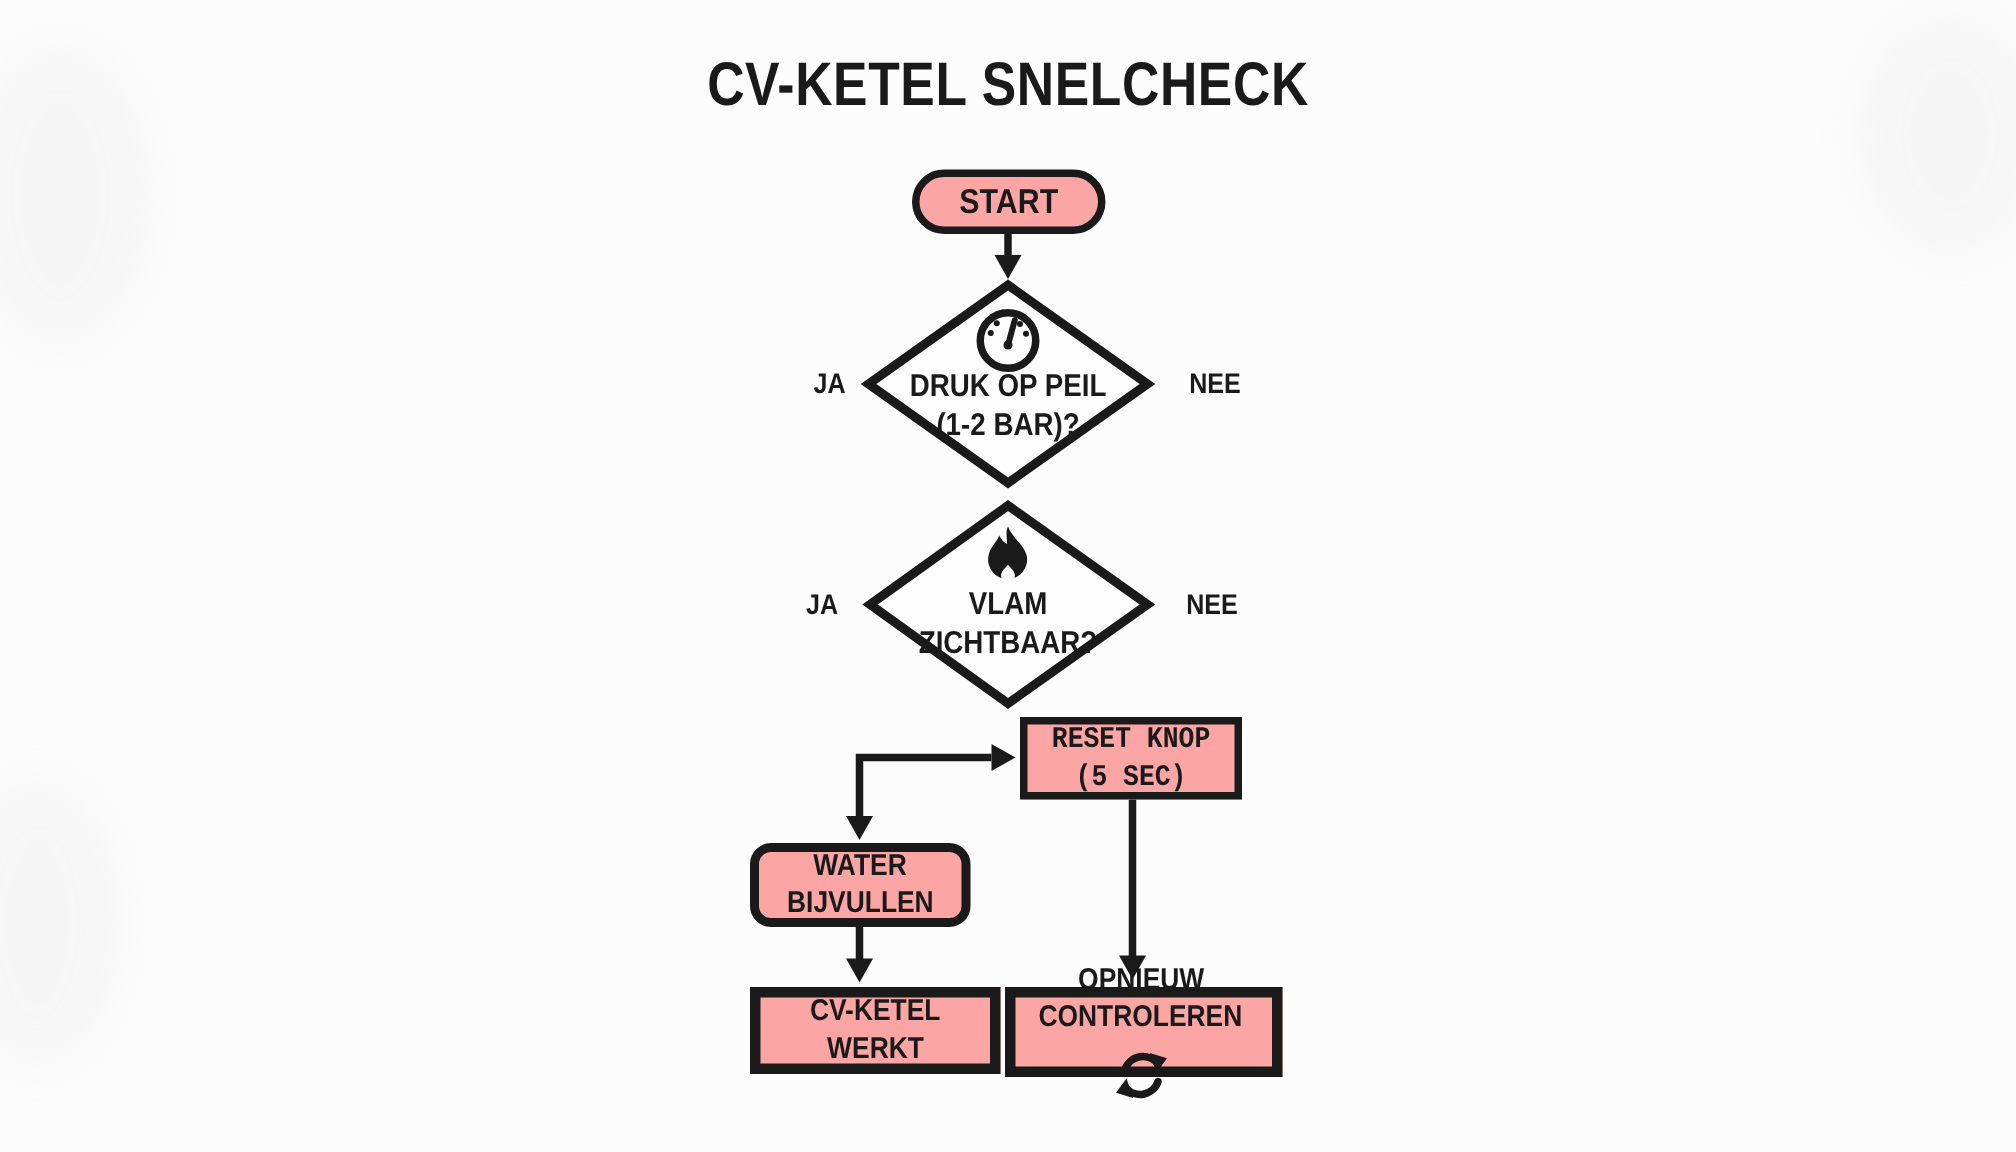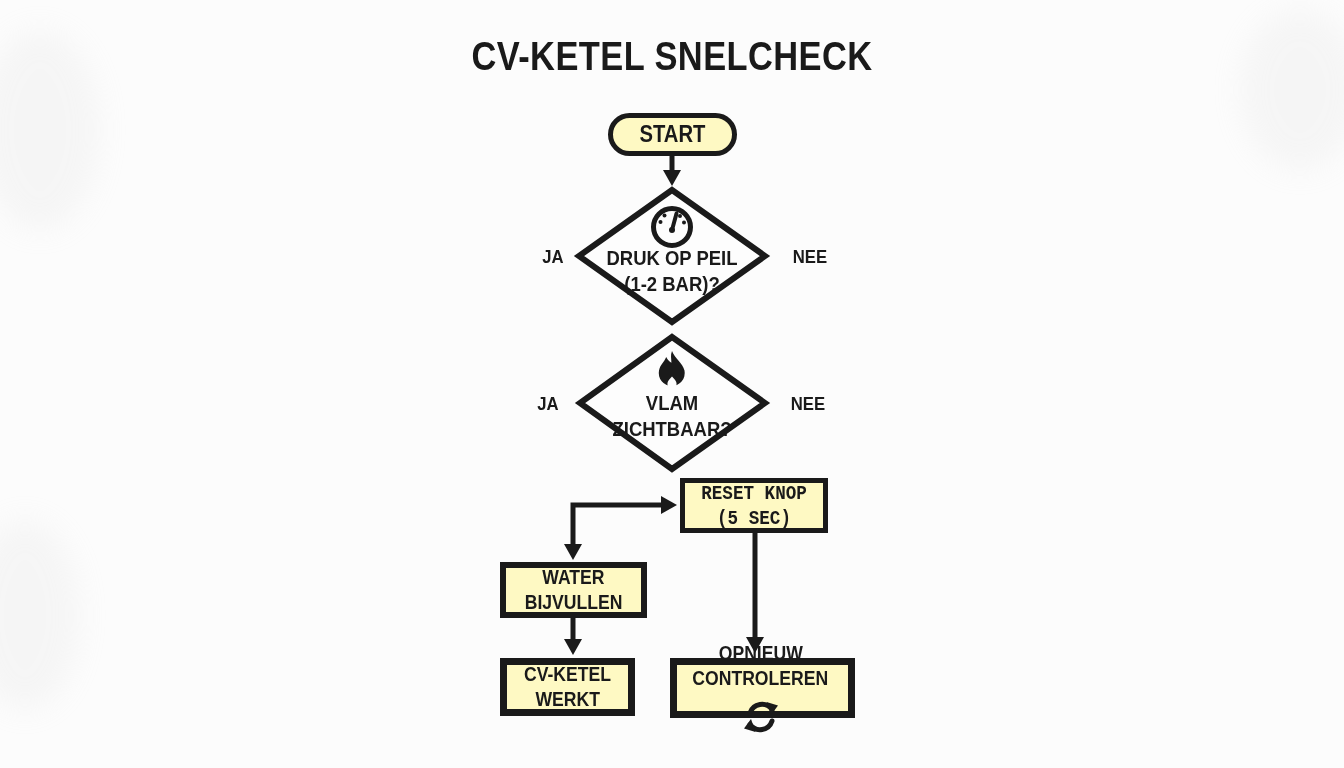--- a/index.html
+++ b/index.html
@@ -6,29 +6,29 @@
   #canvas{
     position:relative;width:1344px;height:768px;overflow:hidden;
     background:#fcfcfc;
     font-family:"Liberation Sans","DejaVu Sans",sans-serif;
     color:#1a1a1a;
   }
   .smudge{position:absolute;background:#d8d8d8;filter:blur(14px);opacity:.18;border-radius:50%;}
   .lbl{position:absolute;font-weight:bold;color:#1a1a1a;text-align:center;
        transform:scaleX(0.88);transform-origin:center;letter-spacing:0px;white-space:nowrap;}
   #title{left:0;right:0;top:33px;font-size:41px;transform:scaleX(0.84);letter-spacing:0.5px;}
-  .node-box{position:absolute;border:6px solid #1a1a1a;background:#fef9c3;
+  .node-box{position:absolute;border:6px solid #1a1a1a;background:#fca5a5;
             display:flex;flex-direction:column;align-items:center;justify-content:center;
             box-sizing:border-box;}
   .node-box .bl{font-weight:bold;font-size:20px;line-height:25px;transform:scaleX(0.88);white-space:nowrap;}
   #start-pill{left:608px;top:113px;width:129px;height:43px;border-width:5px;border-radius:24px;}
   #start-pill .bl{font-size:23px;}
   #reset-box{left:680px;top:478px;width:148px;height:55px;border-width:5px;font-family:Liberation Mono, monospace;}
-  #water-box{left:500px;top:562px;width:147px;height:56px;}
-  #works-box{left:500px;top:658px;width:135px;height:58px;border-width:7px;}
+  #water-box{left:500px;top:562px;width:147px;height:56px;border-radius:14px;}
+  #works-box{left:500px;top:658px;width:167px;height:58px;border-width:7px;}
   #recheck-box{left:670px;top:658px;width:185px;height:60px;border-width:7px;
                flex-direction:column;gap:7px;padding-right:4px;}
   #recheck-box .txtcol{display:flex;flex-direction:column;align-items:center;}
   .dec-text{font-size:21px;line-height:26px;}
   .branch{font-size:19px;}
   svg{position:absolute;left:0;top:0;}
 </style>
 </head>
 <body>
 

